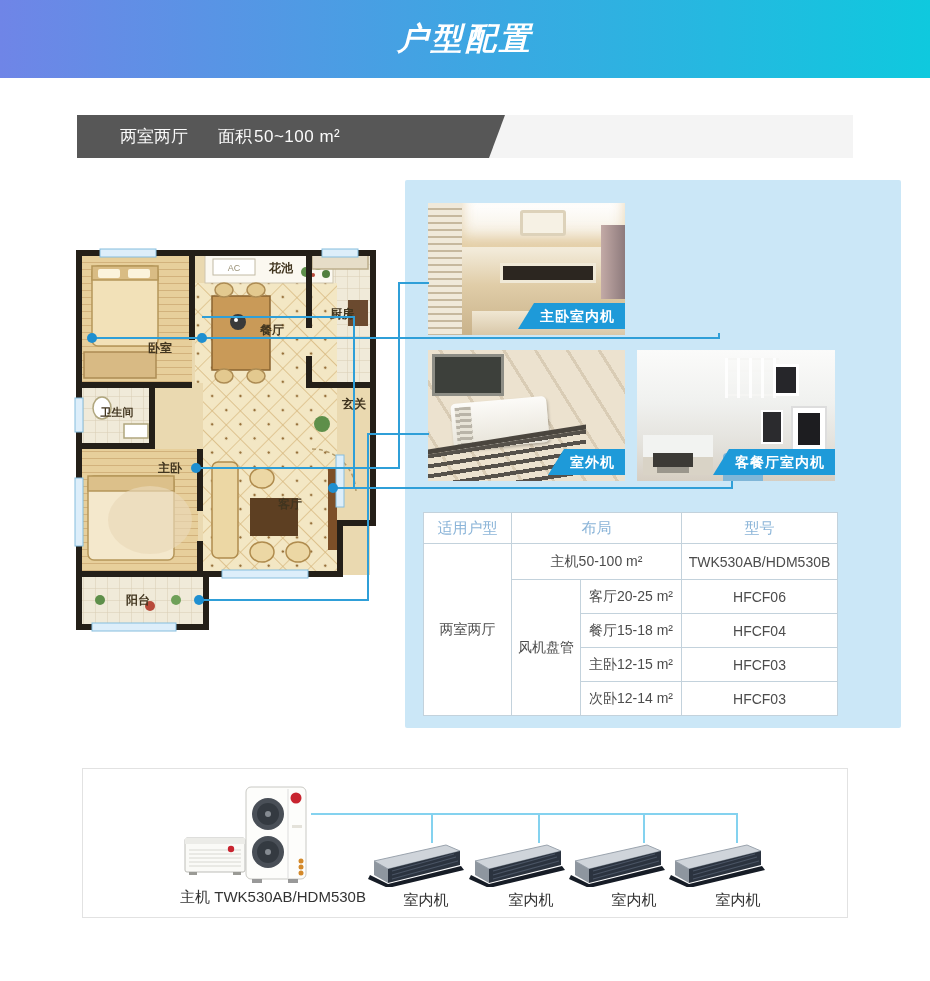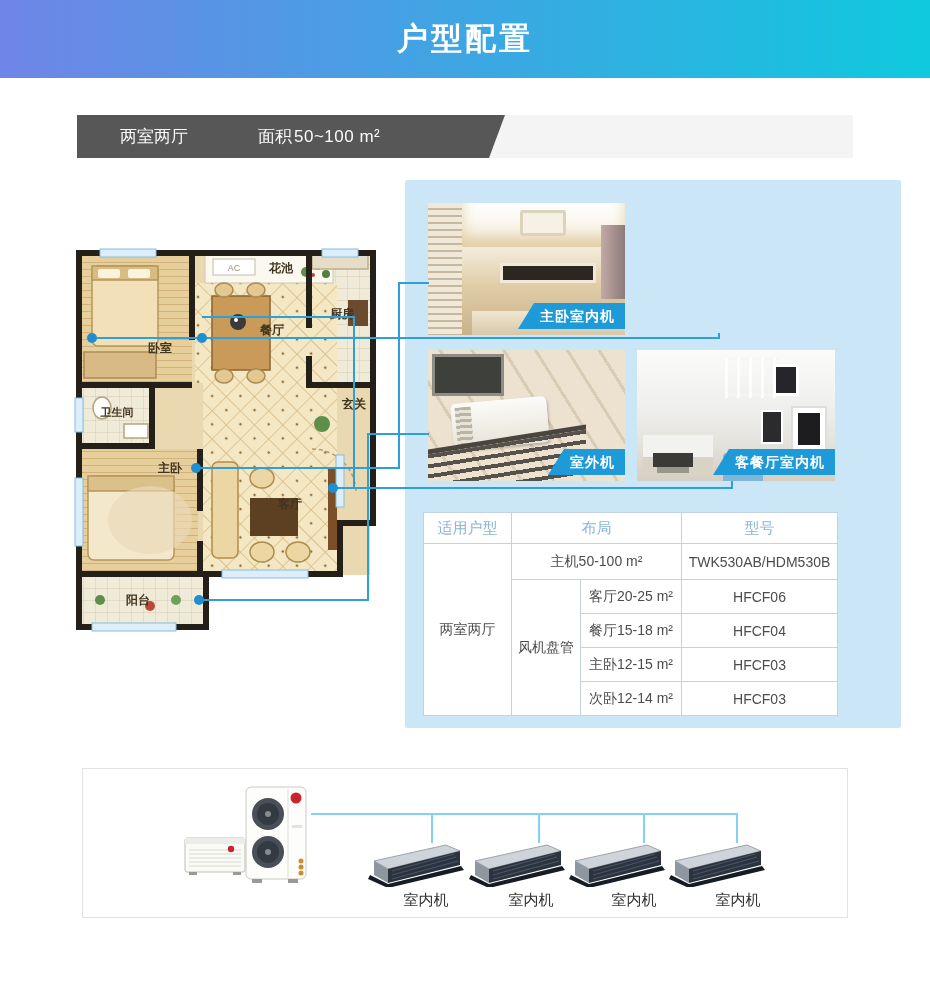--- a/index.html
+++ b/index.html
@@ -3,28 +3,28 @@
 <meta charset="utf-8">
 <style>
   * { box-sizing: border-box; margin: 0; padding: 0; }
   body { background:#fff; font-family:"Liberation Sans","DejaVu Sans",sans-serif; }
   .page { position:relative; width:930px; height:981px; background:#ffffff; overflow:hidden; }
 
   
   .hero { position:absolute; left:0; top:0; width:930px; height:78px;
           background:linear-gradient(90deg,#6f85e7 0%,#39a9e2 55%,#0fc9de 100%); }
   .hero h1 { text-align:center; line-height:78px; color:#fff; font-size:31px;
-             font-weight:700; letter-spacing:3px; }
+             font-weight:700; letter-spacing:3px;font-style:italic; }
 
   
   .band { position:absolute; left:77px; top:115px; width:776px; height:43px; background:#f4f4f4; }
   .band-dark { position:absolute; left:0; top:0; width:428px; height:43px; background:#575757;
                clip-path:polygon(0 0,100% 0,calc(100% - 16px) 100%,0 100%);
                display:flex; align-items:center; padding-left:43px; color:#fafafa; font-size:17px; }
-  .band-dark .sp2 { margin-left:70px; }
+  .band-dark .sp2 { margin-left:30px; }
   .band-dark .sp3 { margin-left:2px; letter-spacing:0.5px; }
 
   
   .floorplan { position:absolute; left:70px; top:240px; width:320px; height:395px; }
   .fp-label { font-size:12px; font-weight:700; fill:#41351f; }
   .fp-label-sm { font-size:11px; font-weight:700; fill:#41351f; }
 
   
   .panel { position:absolute; left:405px; top:180px; width:496px; height:548px;
            background:#cbe7f7; border-radius:2px; z-index:1; }
@@ -395,19 +395,20 @@
       <polygon points="2,36 20,45 93,27 96,31 20,49 0,40" fill="#161c26"></polygon>
     </svg>
     <svg class="abs" style="left:586px; top:70px;" width="96" height="48">
       <polygon points="6,22 78,6 92,12 20,30" fill="#cfd4da" stroke="#9aa3ad" stroke-width="1"></polygon>
       <polygon points="20,30 92,12 92,26 20,44" fill="#2b333f"></polygon>
       <path d="M24,32 86,15 M24,36 88,18 M24,40 90,22" stroke="#4a5464" stroke-width="1.2" fill="none"></path>
       <polygon points="6,22 20,30 20,44 6,36" fill="#8e969f"></polygon>
       <polygon points="2,36 20,45 93,27 96,31 20,49 0,40" fill="#161c26"></polygon>
     </svg>
 
+    <div class="unit-label" style="left:55px; width:270px; top:119px;">主机 TWK530AB/HDM530B</div>
     <div class="unit-label" style="left:313px; width:60px; top:122px;">室内机</div>
     <div class="unit-label" style="left:418px; width:60px; top:122px;">室内机</div>
     <div class="unit-label" style="left:521px; width:60px; top:122px;">室内机</div>
     <div class="unit-label" style="left:625px; width:60px; top:122px;">室内机</div>
   </div>
 
 </div>
 
 </body></html>

